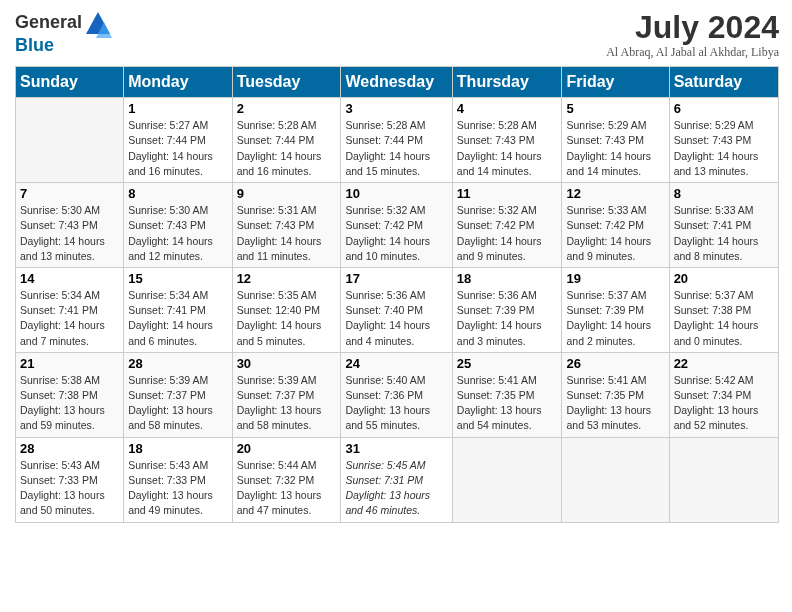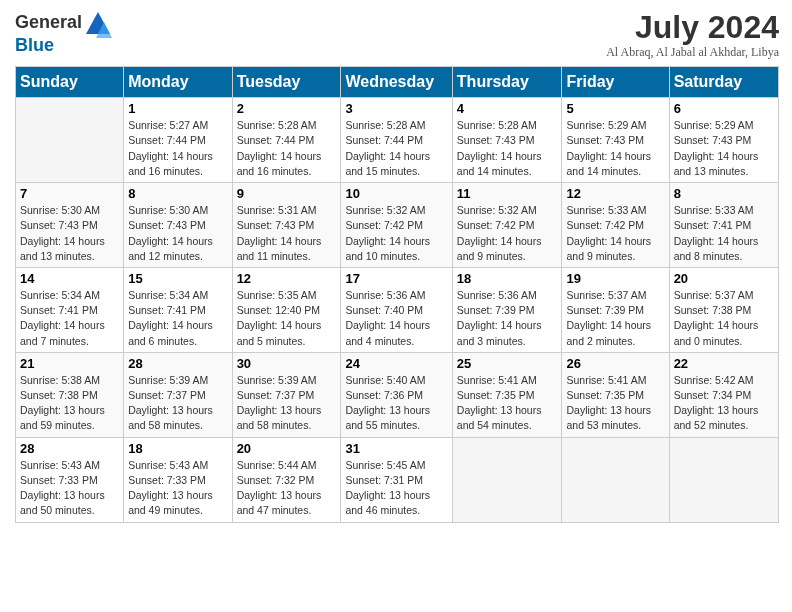--- a/index.html
+++ b/index.html
@@ -342,21 +342,21 @@
           </td>
           <td>
             <div class="day-number">20</div>
             <div class="day-info" style="white-space: pre-line;">Sunrise: 5:44 AM
 Sunset: 7:32 PM
 Daylight: 13 hours
 and 47 minutes.</div>
           </td>
           <td>
             <div class="day-number">31</div>
-            <div class="day-info" style="white-space: pre-line;">Sunrise: 5:45 AM
+            <div class="day-info" style="white-space: pre-line; font-style: italic;">Sunrise: 5:45 AM
 Sunset: 7:31 PM
 Daylight: 13 hours
 and 46 minutes.</div>
           </td>
           <td class="empty-cell"></td>
           <td class="empty-cell"></td>
           <td class="empty-cell"></td>
         </tr>
       </tbody>
   </table>

